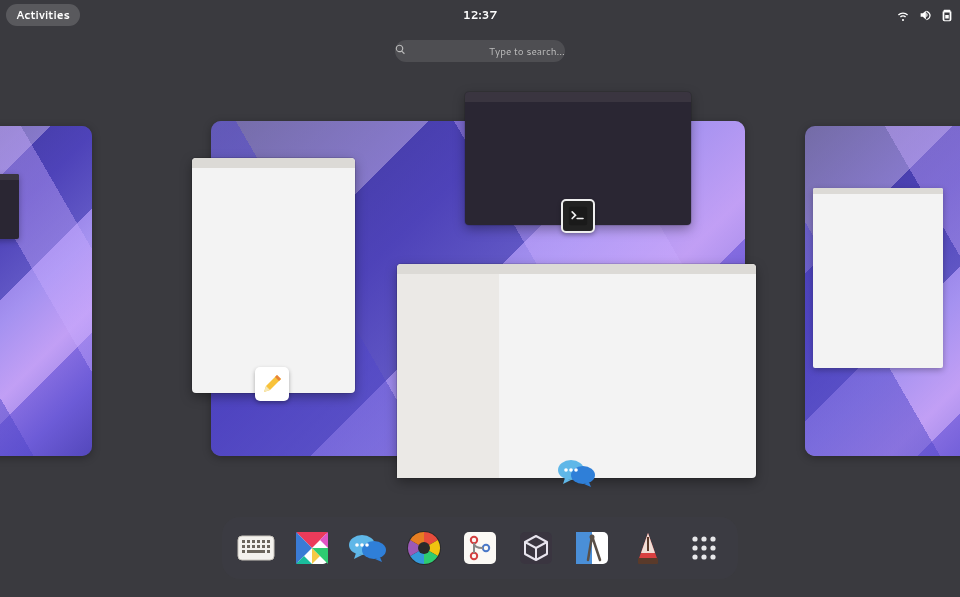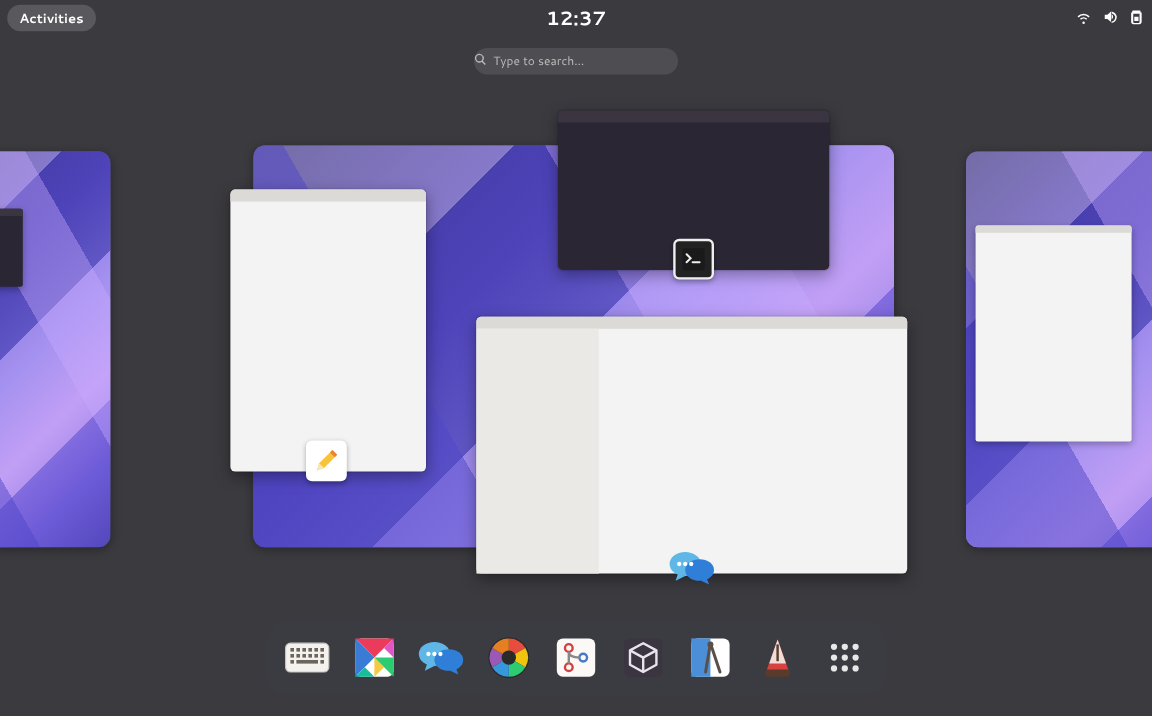--- a/index.html
+++ b/index.html
@@ -1,26 +1,26 @@
 <!DOCTYPE html>
 <html><head>
 <meta charset="utf-8">
 <style>
   html,body{margin:0;padding:0;width:960px;height:597px;overflow:hidden;background:#3a3a3f;font-family:Cantarell,"Segoe UI",sans-serif;color:#eee;}
   *{box-sizing:border-box;}
 
   
   .topbar{position:absolute;top:0;left:0;right:0;height:24px;display:flex;align-items:center;padding:15px 6px;z-index:100;}
   .activities{background:rgba(255,255,255,0.16);border-radius:12px;padding:3px 10px;font-size:11px;font-weight:600;color:#fff;}
-  .clock{position:absolute;left:50%;transform:translateX(-50%);font-size:16px;font-weight:600;color:#fff;}
+  .clock{position:absolute;left:50%;transform:translateX(-50%);font-size:11px;font-weight:600;color:#fff;}
   .sysicons{margin-left:auto;display:flex;gap:8px;align-items:center;}
   .sysicons svg{width:14px;height:14px;fill:#fff;}
 
   
-  .search{position:absolute;top:40px;left:50%;transform:translateX(-50%);width:170px;height:22px;background:rgba(255,255,255,0.1);border-radius:11px;display:flex;align-items:center;justify-content:flex-start;gap:5px;z-index:90;}
+  .search{position:absolute;top:40px;left:50%;transform:translateX(-50%);width:170px;height:22px;background:rgba(255,255,255,0.1);border-radius:11px;display:flex;align-items:center;justify-content:space-between;gap:5px;z-index:90;}
   .search svg{width:11px;height:11px;fill:#bbb;}
   .search span{font-size:10px;color:#bbb;}
 
   
   .workspace{position:absolute;border-radius:10px;overflow:hidden;background:linear-gradient(135deg,#2e2e6b 0%,#5a4dc0 35%,#958de6 55%,#cfa8f0 70%,#7a6dd0 85%,#3a3a8a 100%);box-shadow:0 2px 8px rgba(0,0,0,0.3);}
   .ws-center{top:121px;left:211px;width:534px;height:335px;}
   .ws-left{top:126px;left:-73px;width:165px;height:330px;}
   .ws-right{top:126px;right:-105px;width:260px;height:330px;}
 
   

